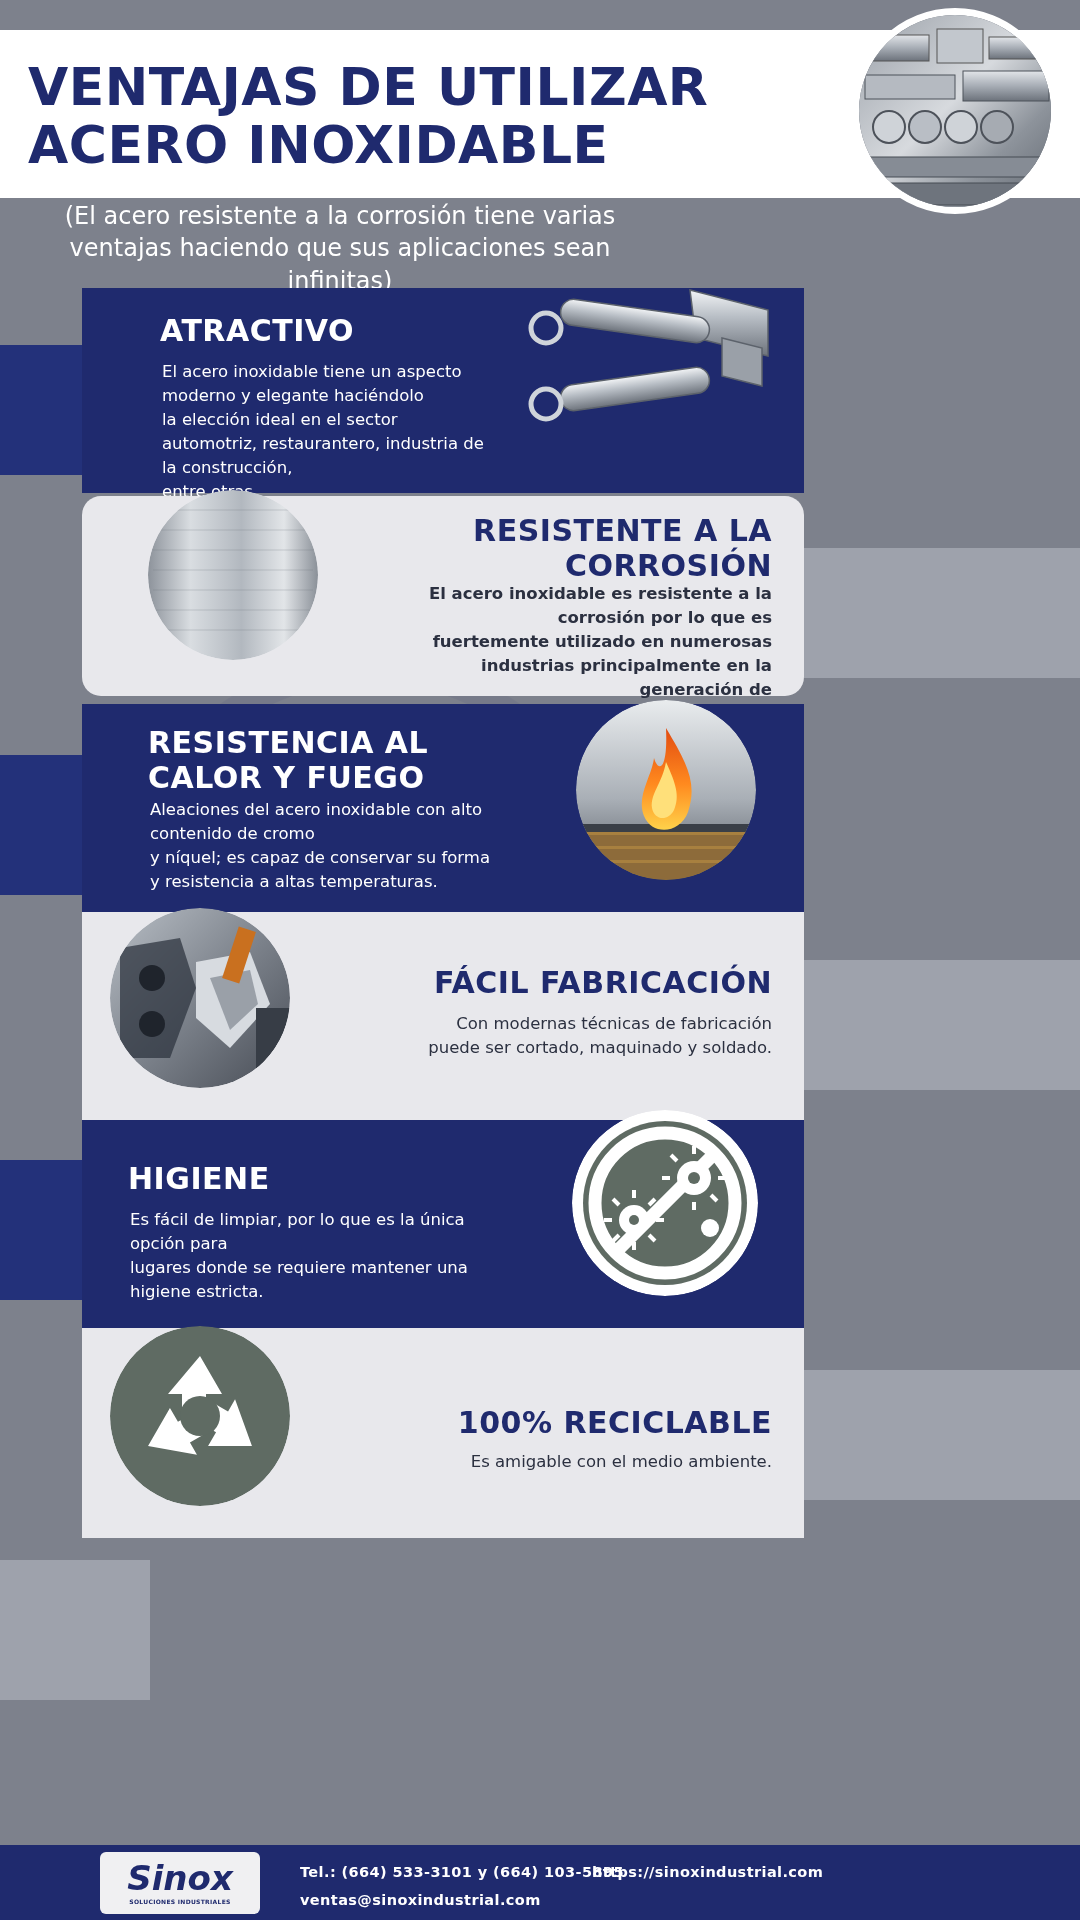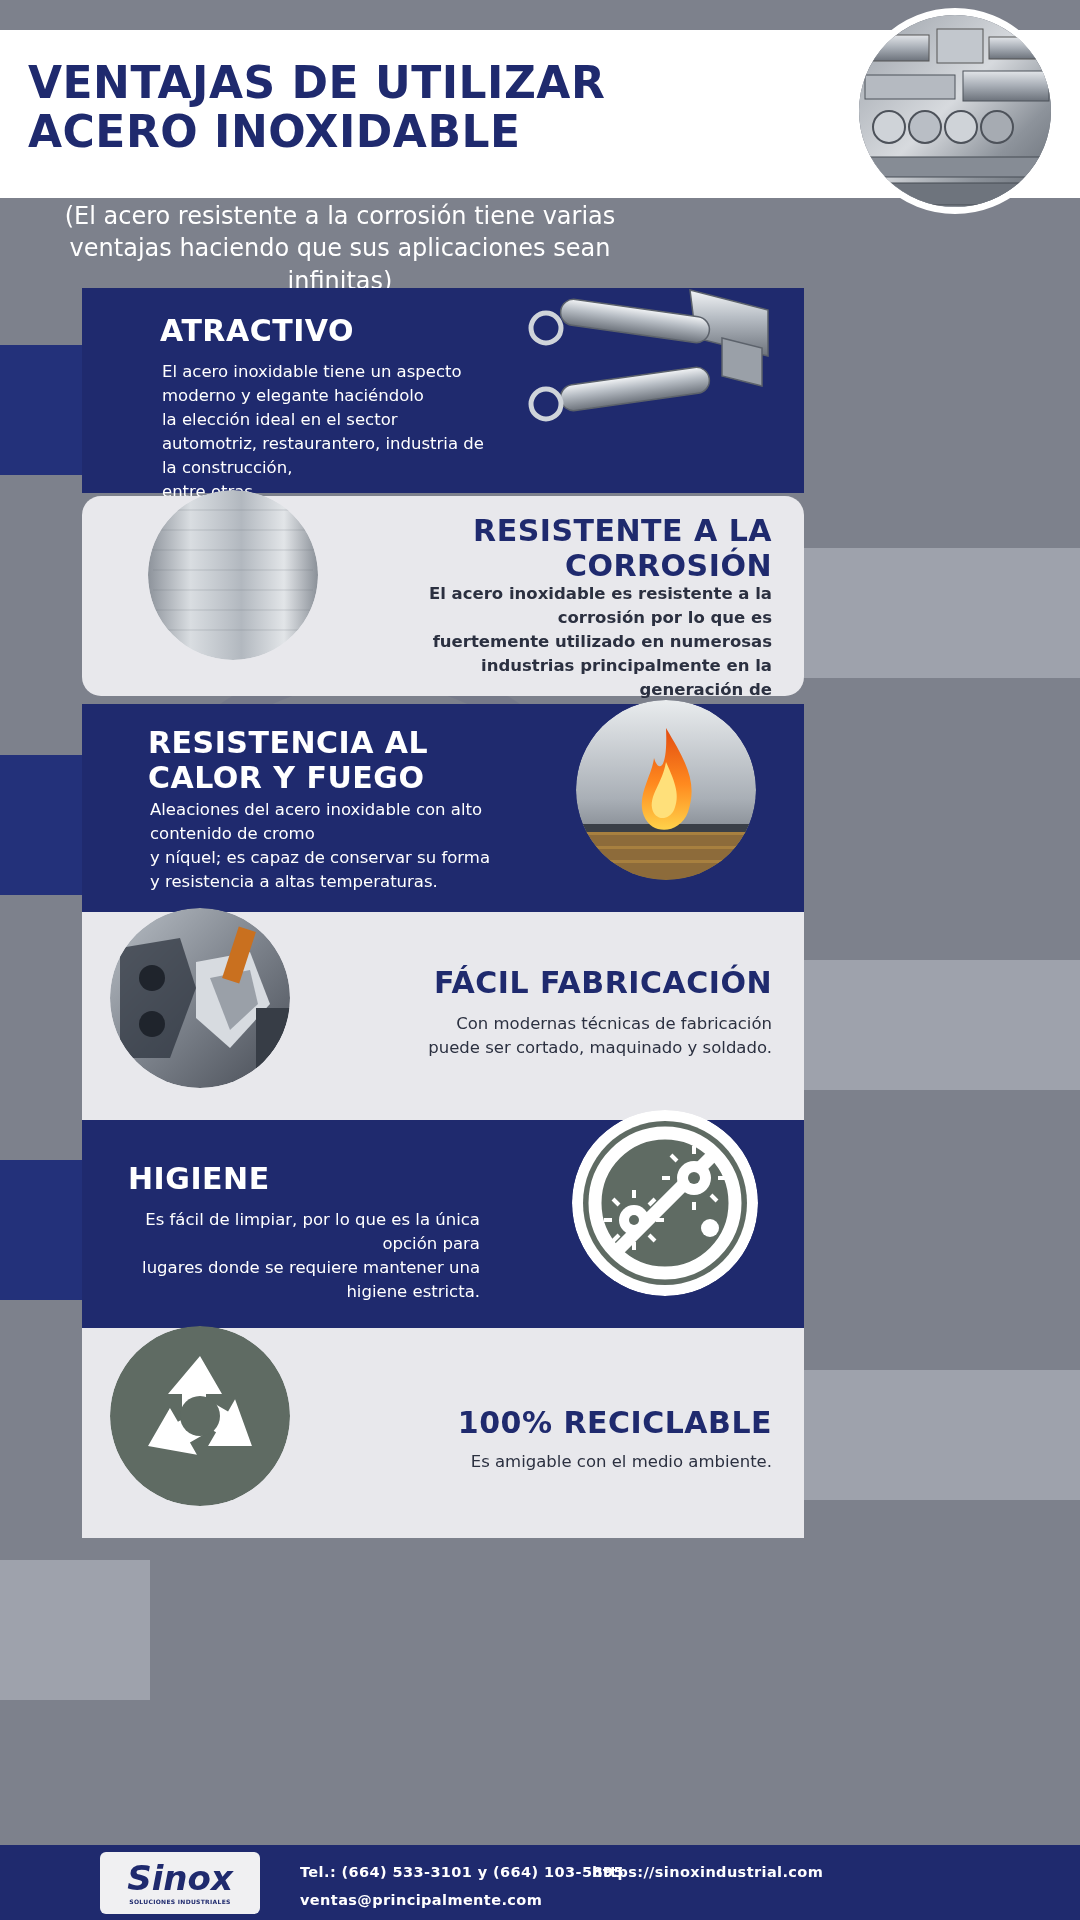--- a/index.html
+++ b/index.html
@@ -33,21 +33,21 @@
     position: absolute;
     left: 0; top: 30px;
     width: 1080px; height: 168px;
     background: #ffffff;
   }
   .title {
     position: absolute;
     left: 28px; top: 58px;
     width: 700px;
     color: #1f2a6e;
-    font-size: 44px;
+    font-size: 52px;
     font-weight: bold;
     line-height: 1.12;
     letter-spacing: .5px;
   }
   .subtitle {
     position: absolute;
     left: 20px; top: 200px;
     width: 640px;
     color: #ffffff;
     font-size: 24px;
@@ -312,21 +312,21 @@
       <polygon points="86,54 140,44 160,96 120,140 86,110" fill="#d7dbe0"></polygon>
       <polygon points="100,70 140,62 148,96 120,122" fill="#9aa0a8"></polygon>
       <rect x="120" y="20" width="18" height="54" fill="#c9701f" transform="rotate(18 129 47)"></rect>
       <rect x="146" y="100" width="34" height="62" fill="#373d46"></rect>
     </g>
   </svg>
 </div>
 
 <section class="row dark" style="top:1102px;height:237px;">
   <h2 style="position:absolute;left:46px;top:42px;">HIGIENE</h2>
-  <p class="txt-left" style="position:absolute;left:48px;top:88px;width:350px;white-space:pre-line;text-align:right;">Es fácil de limpiar, por lo que es la única opción para
+  <p class="txt-left" style="position:absolute;left:48px;top:88px;width:350px;white-space:pre-line;">Es fácil de limpiar, por lo que es la única opción para
 lugares donde se requiere mantener una higiene estricta.</p>
 </section>
 <div class="circ" style="left:572px;top:1110px;width:186px;height:186px;">
   <svg viewBox="0 0 186 186" width="186" height="186">
     <circle cx="93" cy="93" r="93" fill="#ffffff"></circle>
     <circle cx="93" cy="93" r="82" fill="#5f6b63"></circle>
     <circle cx="93" cy="93" r="70" fill="none" stroke="#ffffff" stroke-width="13"></circle>
     <line x1="44" y1="142" x2="142" y2="44" stroke="#ffffff" stroke-width="13"></line>
     <g fill="#ffffff">
       <circle cx="62" cy="110" r="15"></circle>
@@ -375,14 +375,14 @@
 </div>
 
 <div class="footer"></div>
 
 <div class="logo-box">
   <div class="logo-txt">Sinox</div>
   <div class="logo-sub">SOLUCIONES INDUSTRIALES</div>
 </div>
 
 <div class="footer-txt" style="left:300px;top:1864px;">Tel.: (664) 533-3101 y (664) 103-5895</div>
-<div class="footer-txt" style="left:300px;top:1892px;">ventas@principalmente.com</div>
+<div class="footer-txt" style="left:300px;top:1892px;">ventas@sinoxindustrial.com</div>
 <a class="footer-txt" href="#" style="left:592px;top:1864px;text-decoration:none;">https://sinoxindustrial.com</a>
 
 </body></html>

